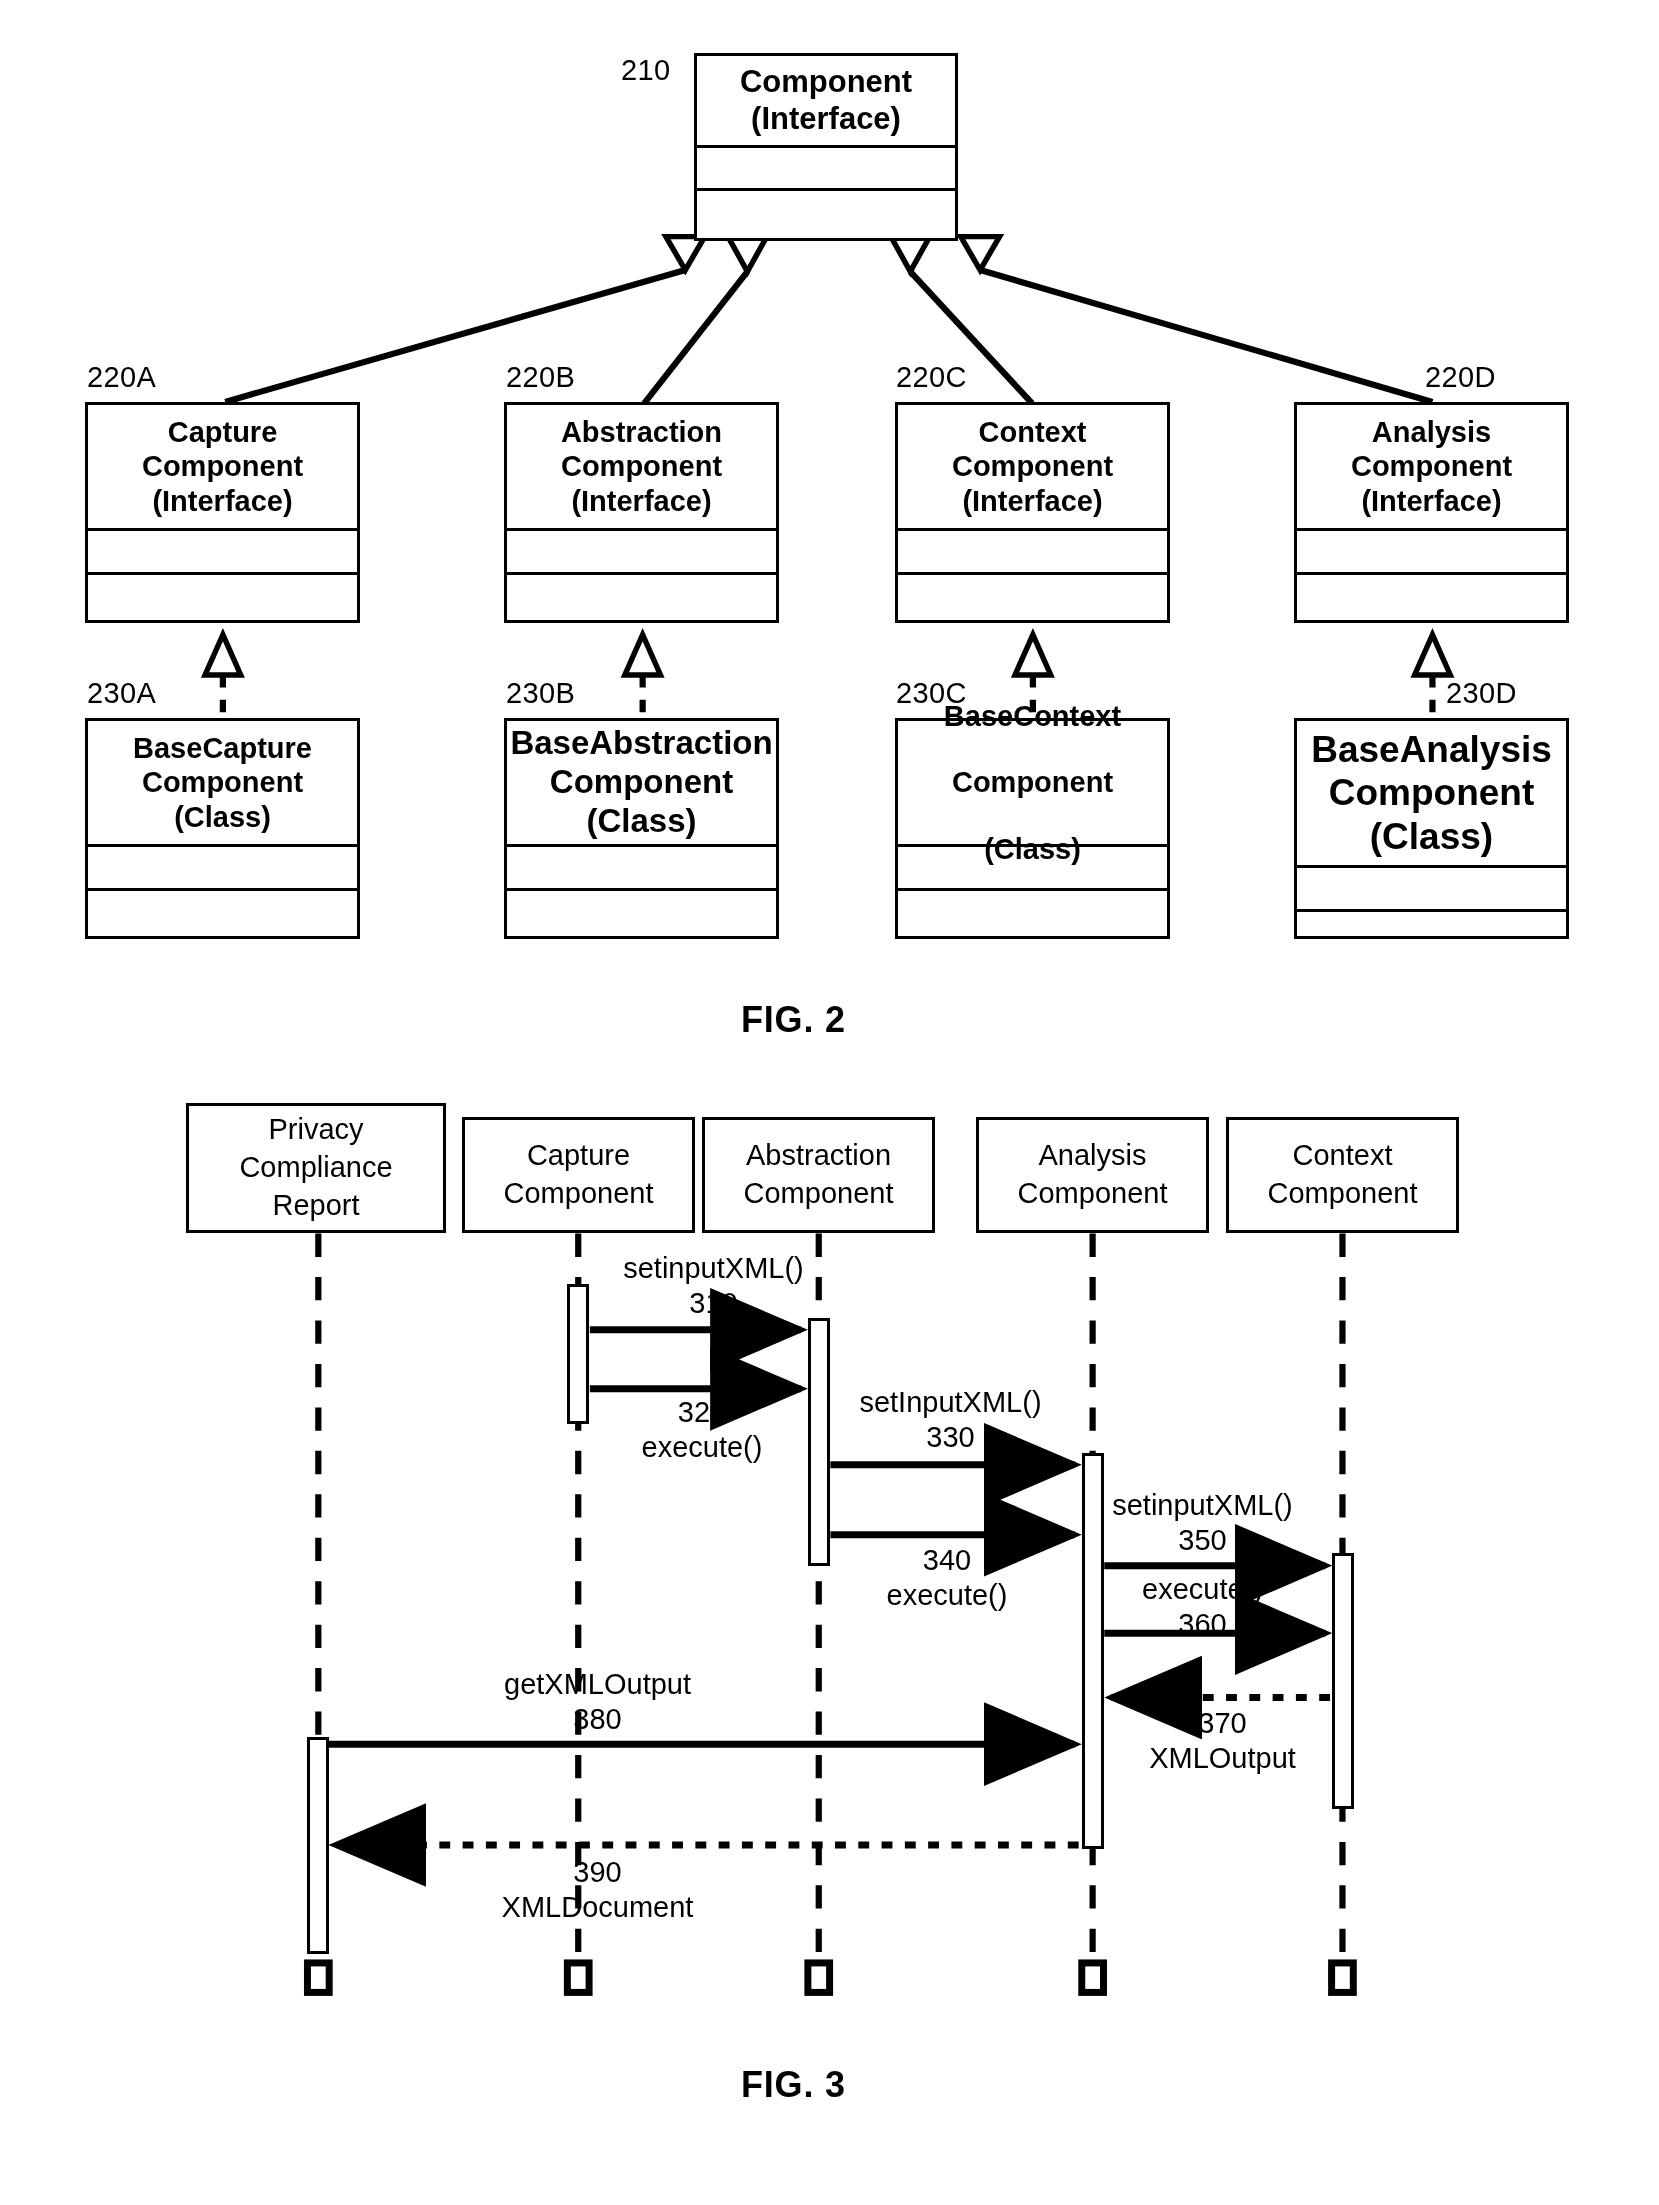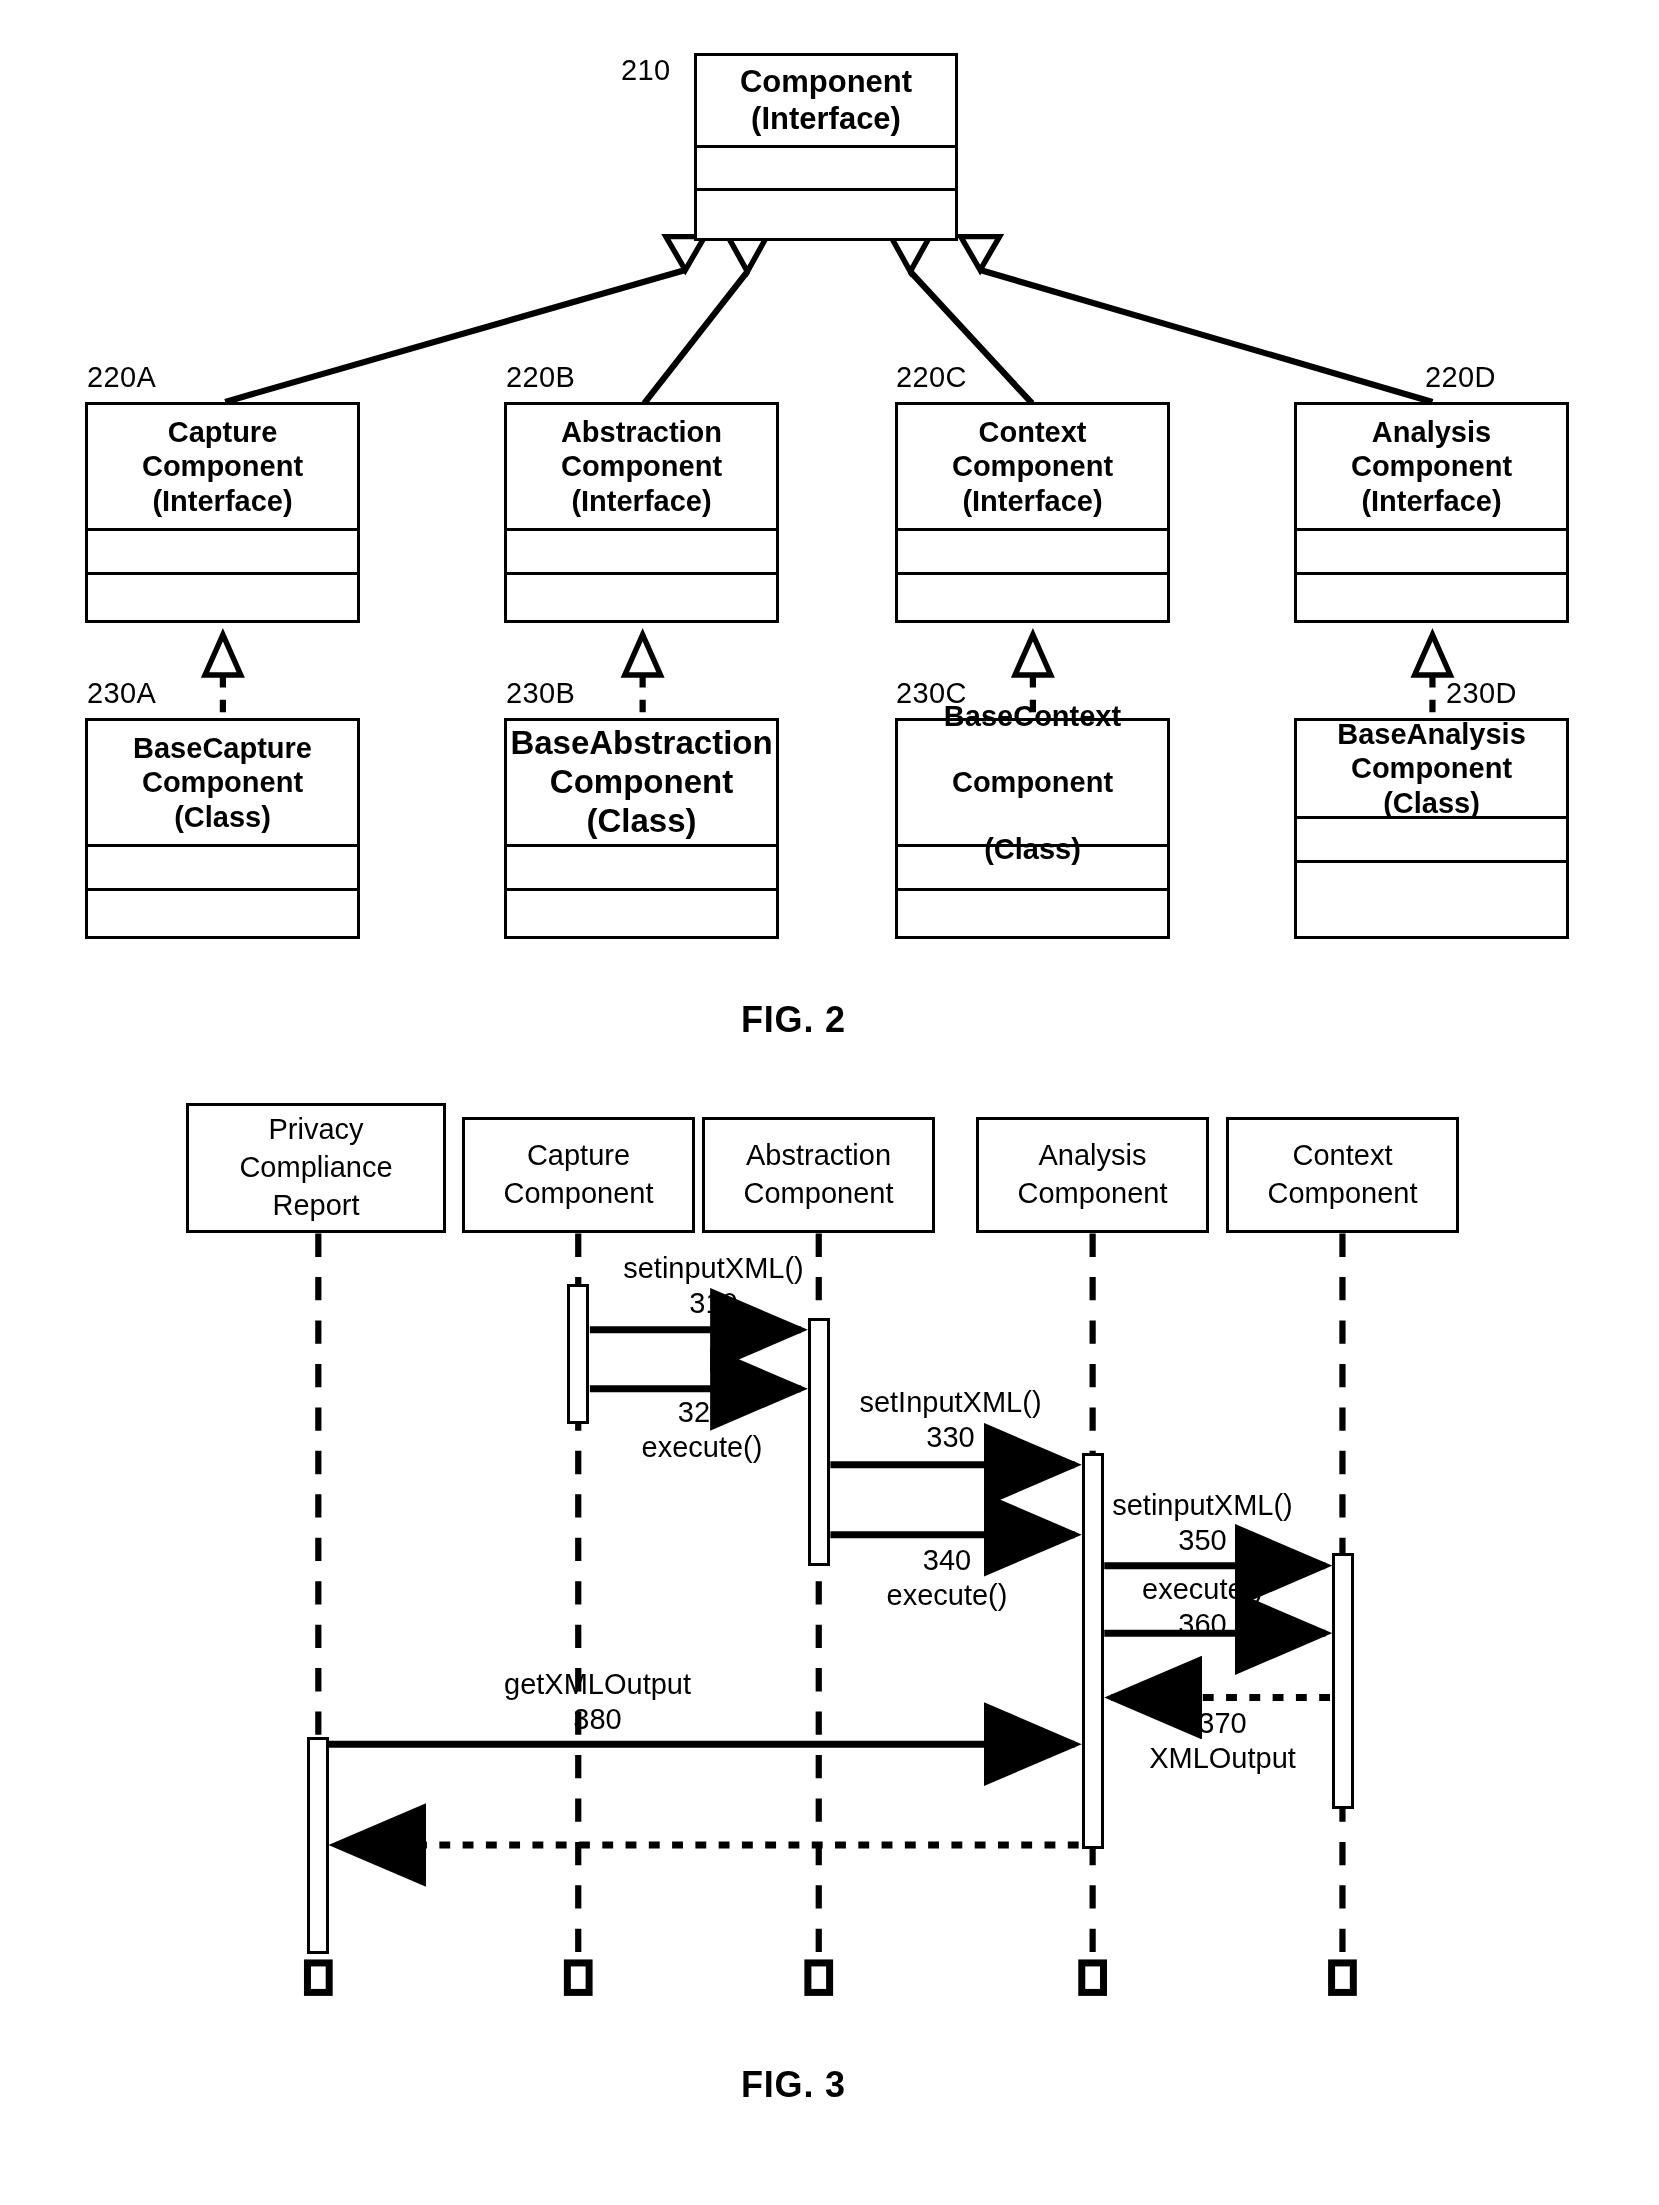--- a/index.html
+++ b/index.html
@@ -305,21 +305,21 @@
       <span>Component</span>
       <span>(Class)</span>
     </div>
     <div class="uml-row div" style="height:44px;"></div>
     <div class="uml-row" style="height:43px;"></div>
   </div>
   <div class="refnum" style="left:896px; top:677px;">
     <span>230C</span></div>
 
   <div class="umlbox" style="left:1294px; top:718px; width:275px; height:221px;">
-    <div class="uml-head" style="height:98px; font-size:29px;">
+    <div class="uml-head" style="height:147px; font-size:37px;">
       <span>BaseAnalysis</span>
       <span>Component</span>
       <span>(Class)</span>
     </div>
     <div class="uml-row div" style="height:44px;"></div>
     <div class="uml-row" style="height:43px;"></div>
   </div>
   <div class="refnum" style="left:1446px; top:677px;">
     <span>230D</span></div>
 
@@ -392,19 +392,23 @@
   <div class="msglabel" style="left:1106px; top:1706px; width:233px;">
     <span>370</span>
     <span>XMLOutput</span>
   </div>
 
   <div class="msglabel" style="left:481px; top:1667px; width:233px;">
     <span>getXMLOutput</span>
     <span>380</span>
   </div>
 
+  <div class="msglabel" style="left:481px; top:1855px; width:233px;">
+    <span>390</span>
+    <span>XMLDocument</span>
+  </div>
 
   <div class="figcaption" style="left:741px; top:2064px;">
     <span>FIG. 3</span>
   </div>
 
 </div>
 
 
 </body></html>

